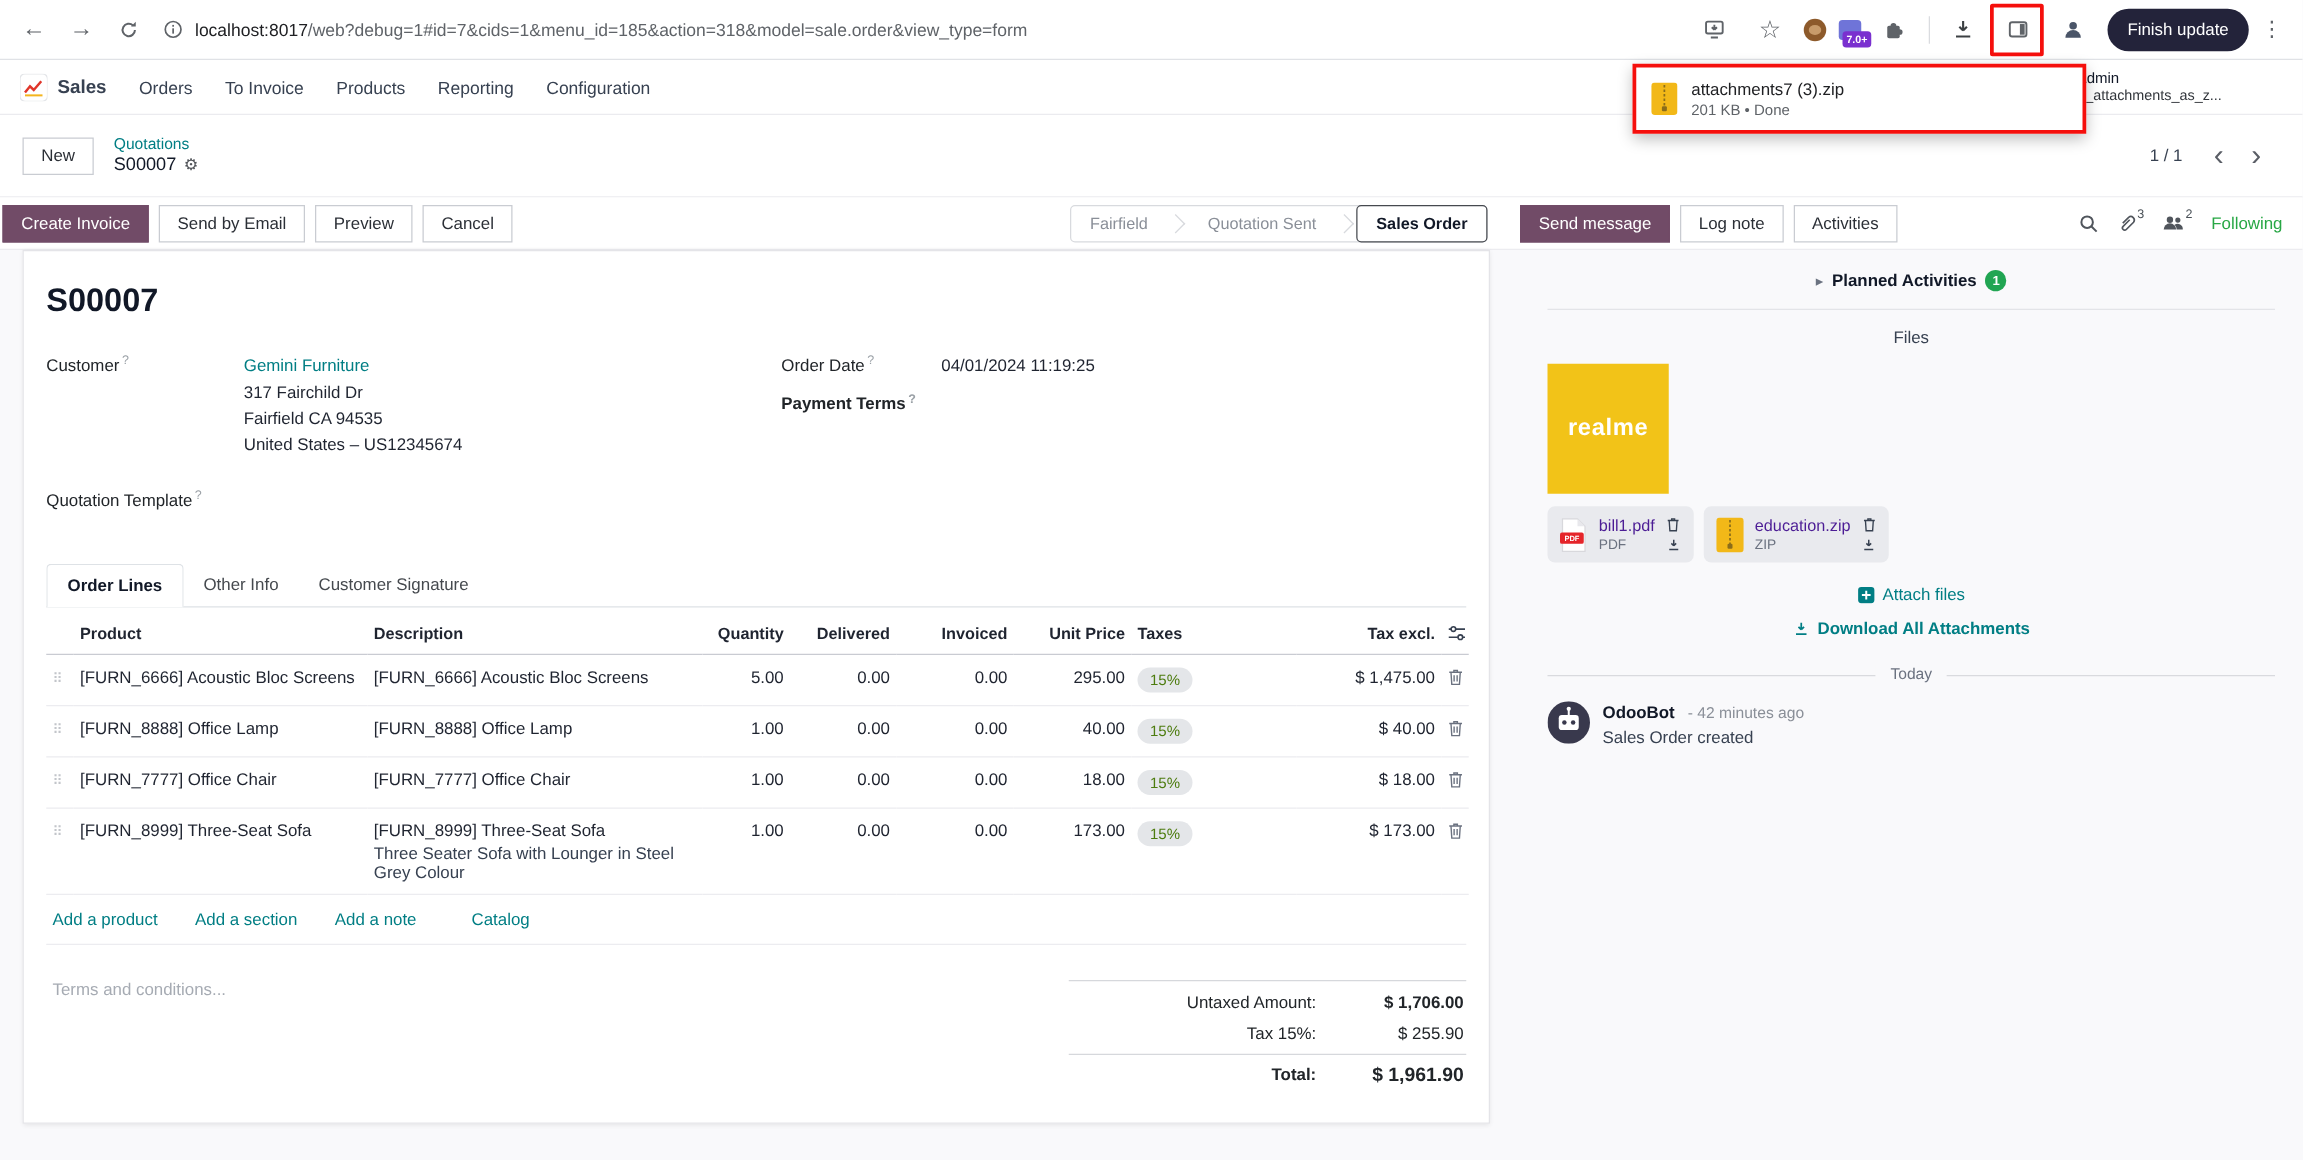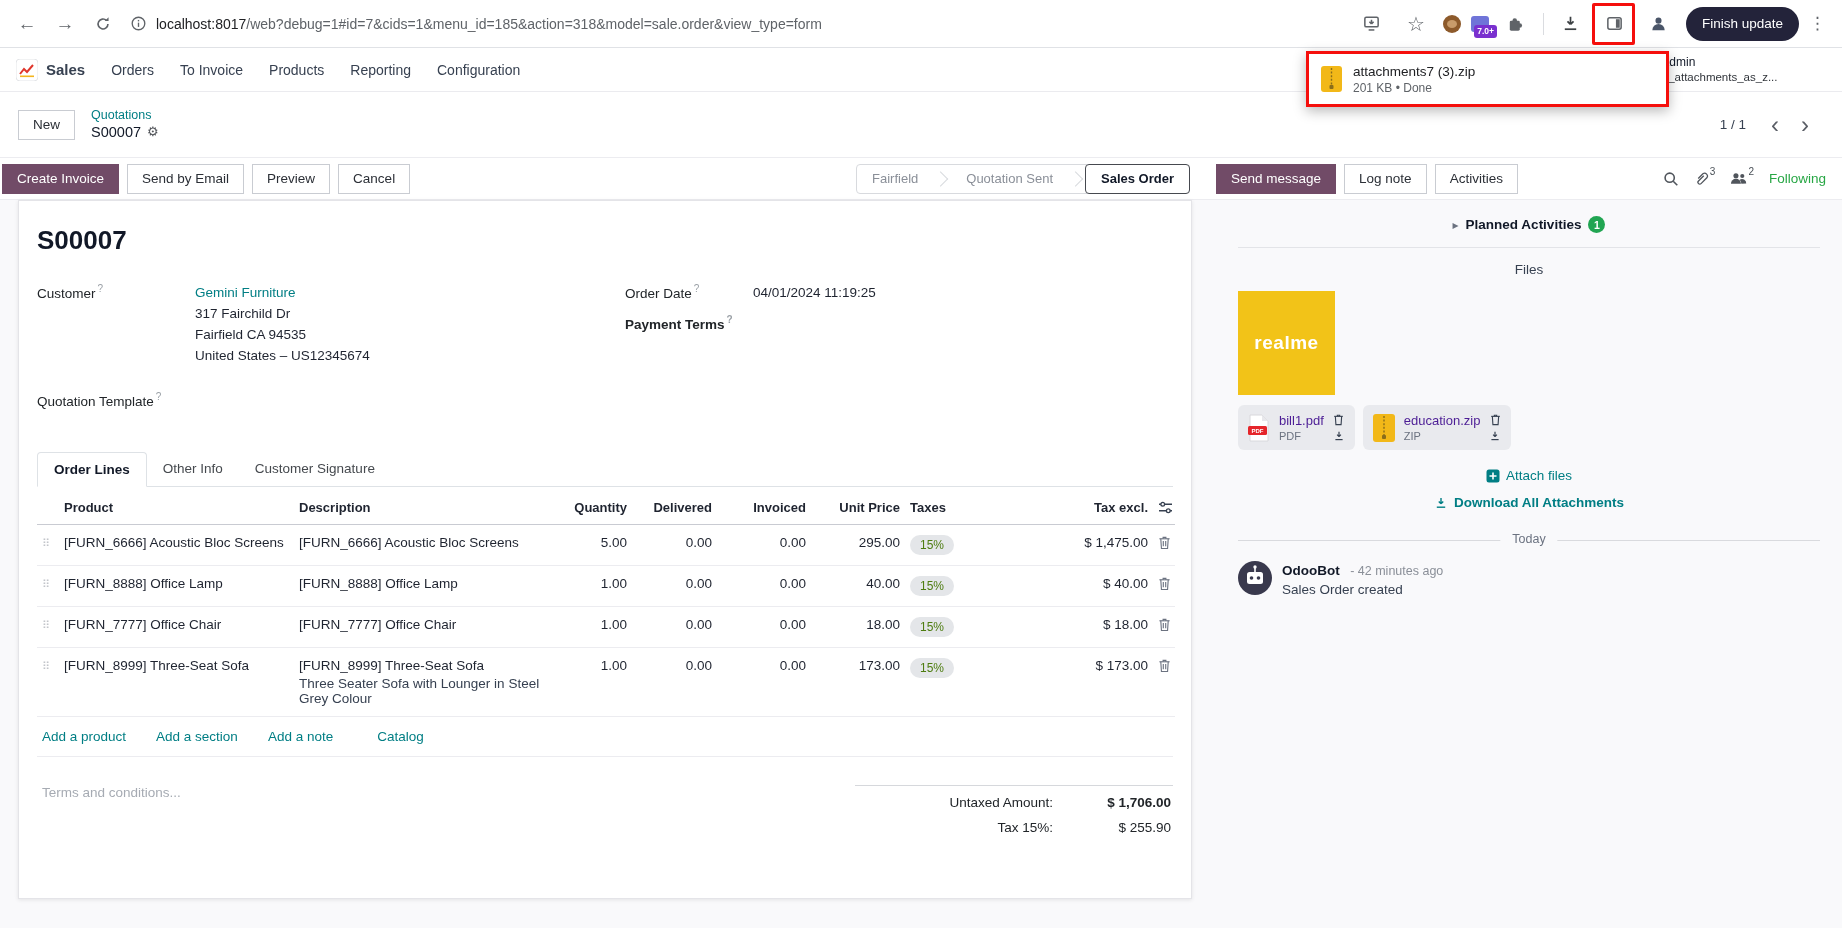--- a/index.html
+++ b/index.html
@@ -466,20 +466,24 @@
     <div class="terms">Terms and conditions...</div>
     <div class="totals">
       <div class="trow">
         <span class="tlabel">Untaxed Amount:</span>
         <span class="tval-b">$ 1,706.00</span>
       </div>
       <div class="trow">
         <span class="tlabel">Tax 15%:</span>
         <span>$ 255.90</span>
       </div>
+      <div class="trow total">
+        <span class="tlabel">Total:</span>
+        <span class="tval-b">$ 1,961.90</span>
+      </div>
     </div>
   </div>
 </div>
 
 <div class="chatter">
   <div class="planned">
     <span class="caret">▸</span>
     <span class="planned-label">Planned Activities</span>
     <span class="badge-green">1</span>
   </div>

